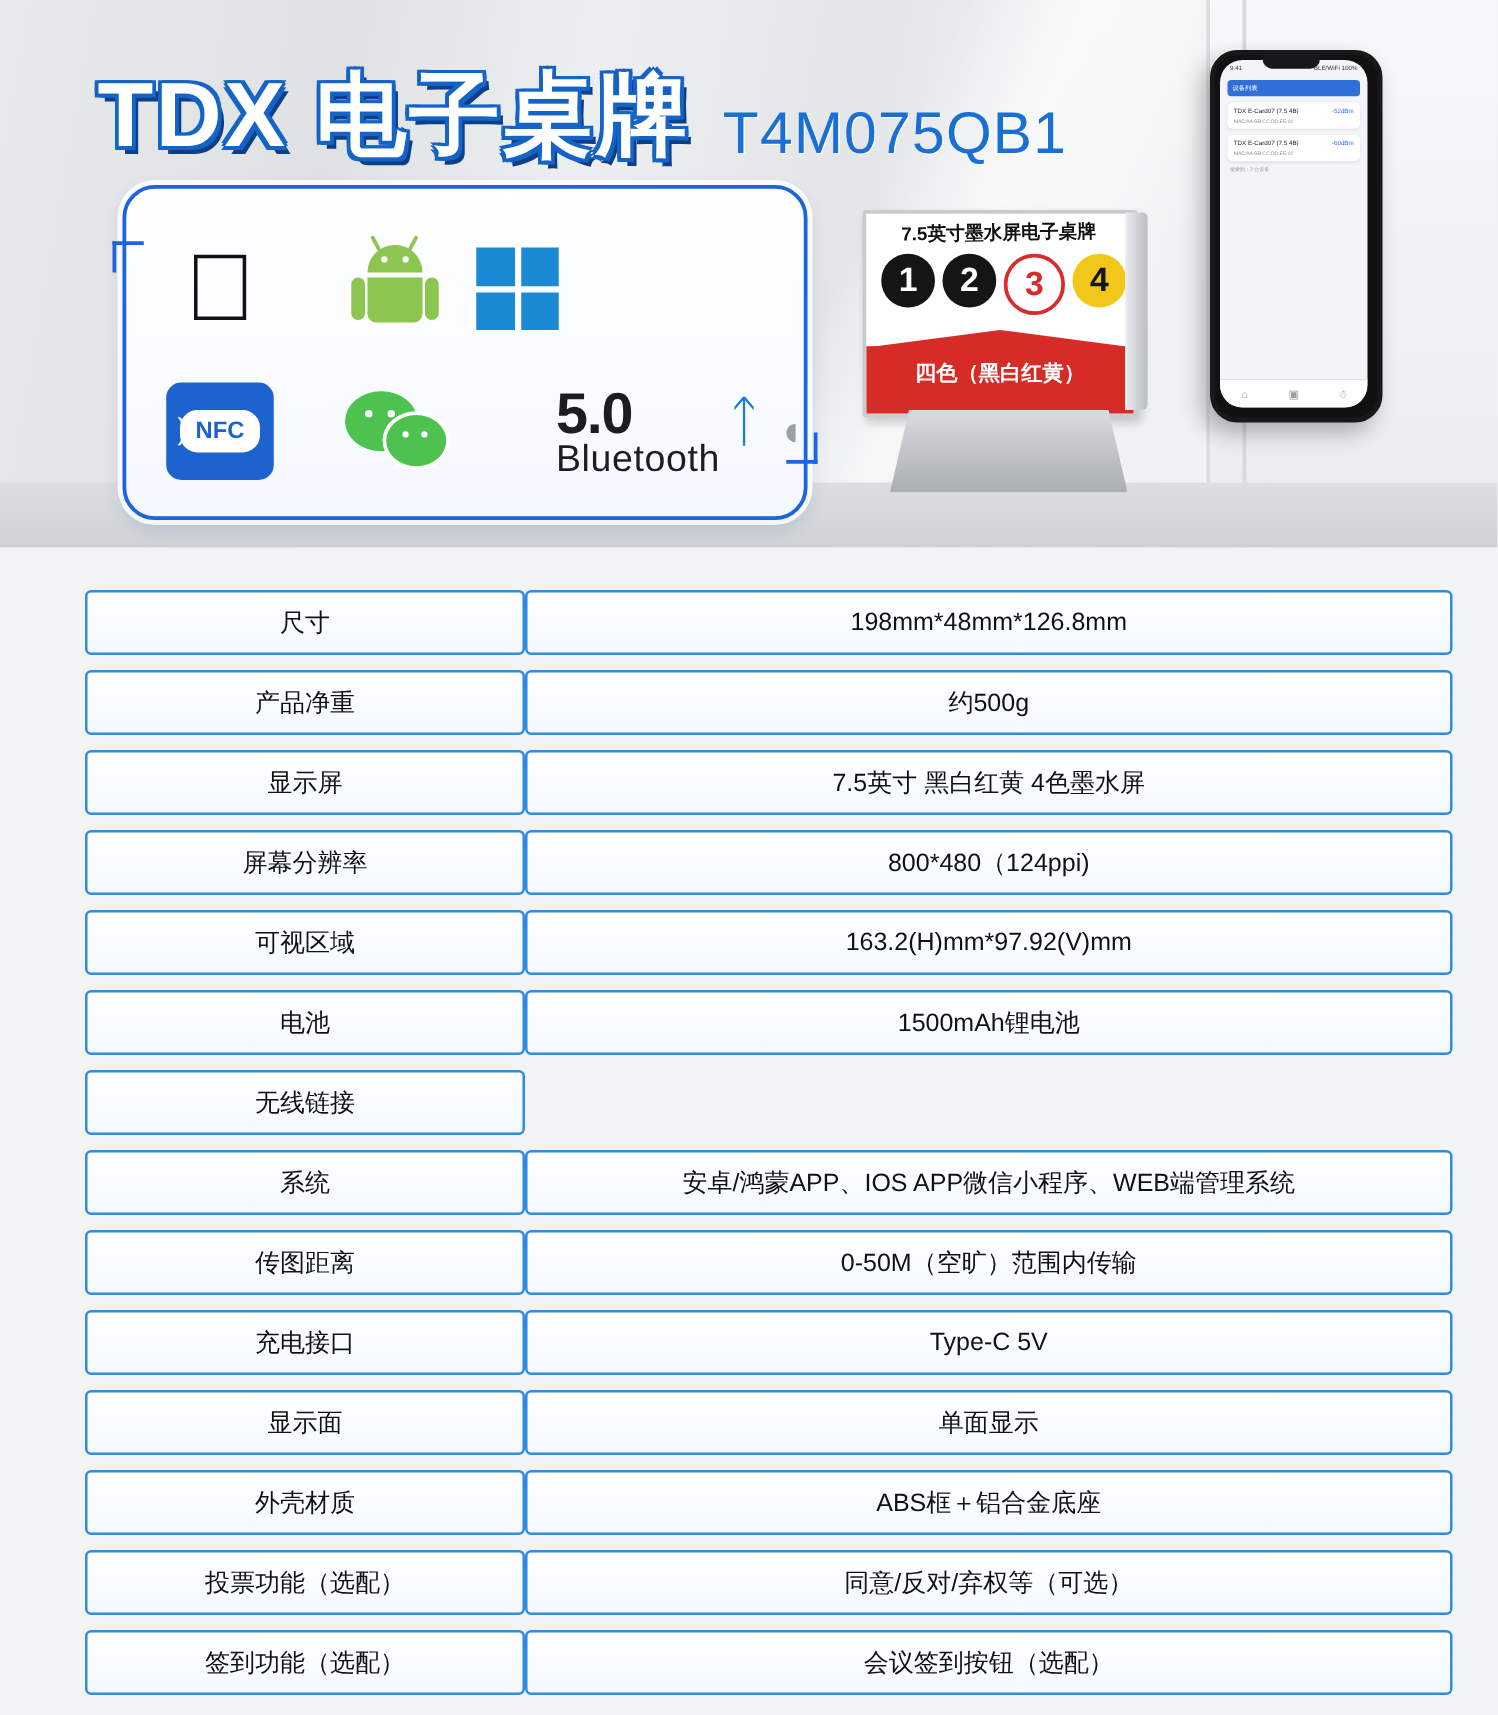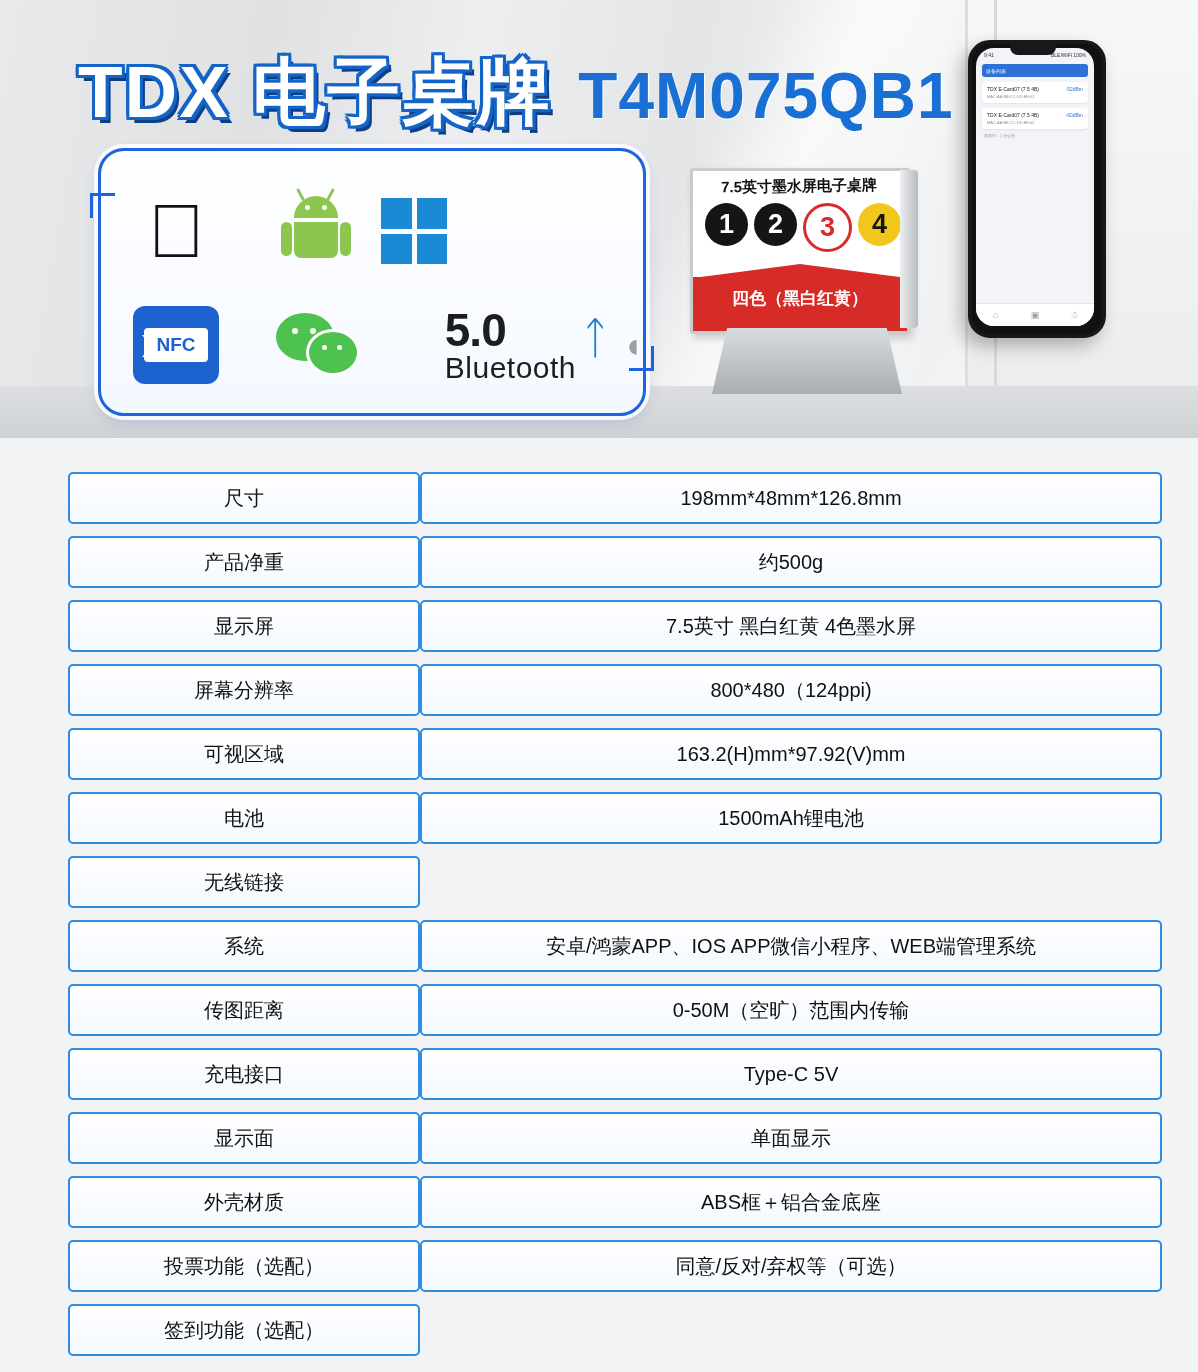--- a/index.html
+++ b/index.html
@@ -40,21 +40,21 @@
   .title-wrap{position:absolute;left:78px;top:44px;display:flex;align-items:flex-end;gap:26px;}
   .title-main{
     font-size:73px;font-weight:bold;letter-spacing:2px;
     color:#ffffff;
     text-shadow:
       -3px -3px 0 #1464c8, 3px -3px 0 #1464c8, -3px 3px 0 #1464c8, 3px 3px 0 #1464c8,
       0px -3px 0 #1464c8, 0px 3px 0 #1464c8, -3px 0px 0 #1464c8, 3px 0px 0 #1464c8,
       5px 6px 0 #0d3f86;
   }
   .title-model{
-    font-size:64px;font-weight:bold;color:#1a6fd4;letter-spacing:1px;
+    font-size:47px;font-weight:normal;color:#1a6fd4;letter-spacing:1px;
     padding-bottom:10px;
     text-shadow:1px 1px 0 #ffffff;
   }
 
   
   .compat{
     position:absolute;left:98px;top:148px;width:542px;height:262px;
     background:linear-gradient(180deg,#ffffff,#f4f8ff);
     border:3px solid #1d64e0;border-radius:26px;
     box-shadow:0 0 0 4px rgba(255,255,255,.85), 0 6px 16px rgba(0,60,160,.15);
@@ -85,21 +85,21 @@
   .android-ant{position:absolute;width:3px;height:13px;background:#8cc64f;border-radius:2px;top:-8px;}
   .win-logo{width:66px;height:66px;display:grid;grid-template-columns:1fr 1fr;grid-template-rows:1fr 1fr;gap:5px;margin-right:14px;}
   .win-logo span{background:#1b8ad5;display:block;}
   .win-text{font-size:41px;color:#2f3133;letter-spacing:.5px;}
   .nfc-box{
     width:86px;height:78px;background:#1d63cf;border-radius:12px;
     display:flex;align-items:center;justify-content:center;position:relative;
   }
   .nfc-pill{
     background:#fff;color:#1d63cf;font-weight:bold;font-size:19px;
-    border-radius:4px;padding:4px 10px;border:2px solid #fff;
+    border-radius:14px;padding:4px 10px;border:2px solid #fff;
   }
   .nfc-waves{position:absolute;left:9px;top:24px;color:#fff;font-size:24px;}
   .wechat-icon{position:relative;width:80px;height:64px;}
   .wc-big{
     position:absolute;left:0;top:0;width:58px;height:48px;border-radius:50%;background:#4ec24e;
   }
   .wc-small{
     position:absolute;left:30px;top:16px;width:48px;height:41px;border-radius:50%;background:#4ec24e;
     border:3px solid #fff;
   }
@@ -370,14 +370,15 @@
   <div class="spec-row">
     <div class="spec-key">外壳材质</div>
     <div class="spec-val">ABS框＋铝合金底座</div>
   </div>
   <div class="spec-row">
     <div class="spec-key">投票功能（选配）</div>
     <div class="spec-val">同意/反对/弃权等（可选）</div>
   </div>
   <div class="spec-row">
     <div class="spec-key">签到功能（选配）</div>
+    <div class="spec-val">会议签到按钮（选配）</div>
   </div>
 </div>
 
 </body></html>

